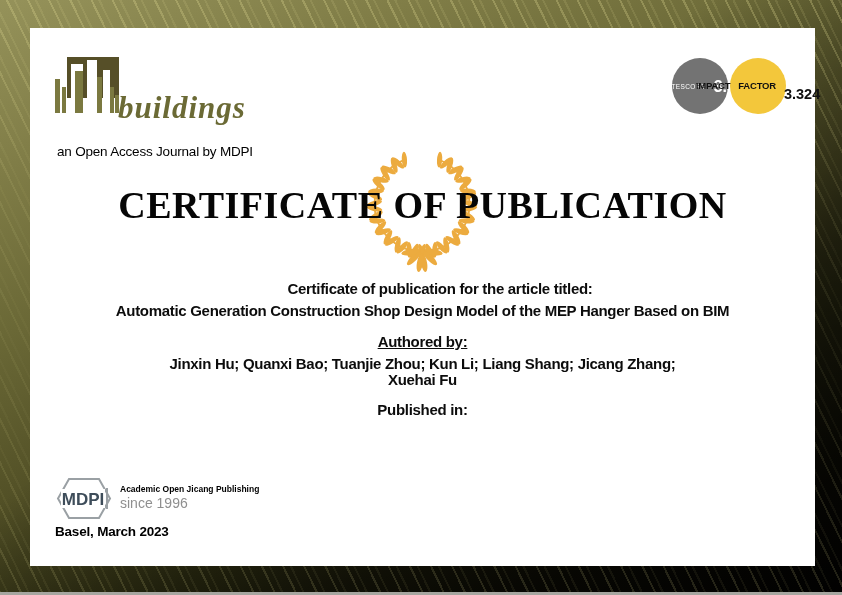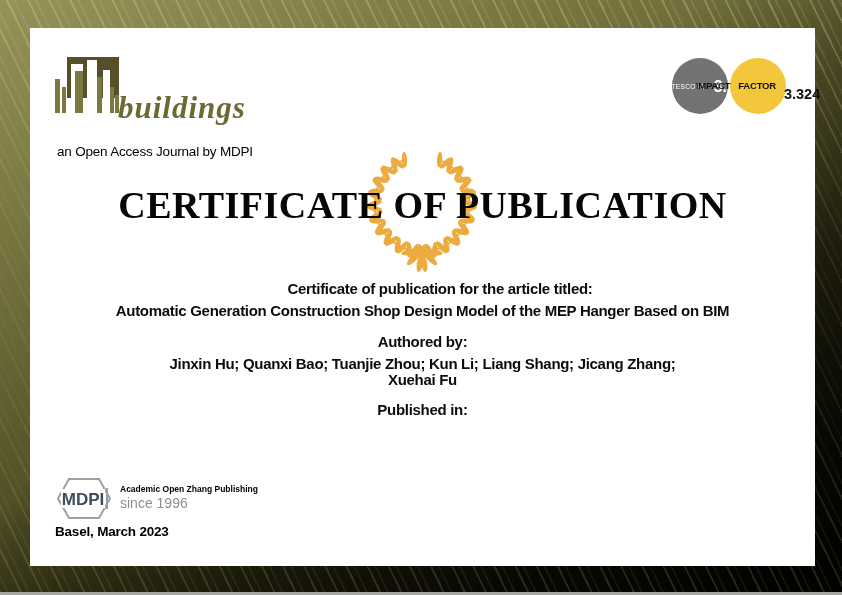--- a/index.html
+++ b/index.html
@@ -45,21 +45,21 @@
   .cert-title{
     position:absolute;left:0;right:0;top:155px;z-index:2;text-align:center;
     font-family:"Liberation Serif",serif;font-weight:700;font-size:38px;
     color:#060606;letter-spacing:.5px;
   }
 
   
   .line{position:absolute;left:0;right:0;text-align:center;color:#0c0c0c;font-size:15px;font-weight:600;letter-spacing:-0.3px;z-index:2;}
   .line-intro{top:252px;padding-left:35px;}
   .line-article{top:274px;}
-  .line-authored{top:305px;}
+  .line-authored{top:305px;text-decoration:underline;}
   .line-authors{top:328px;line-height:16px;}
   .line-published{top:373px;}
   .line-journal{top:396px;}
   .journal-italic{font-style:italic;}
   .journal-year{font-weight:700;margin-left:4px;}
 
   
   .mdpi-logo{position:absolute;left:25px;top:448px;width:58px;height:45px;}
   .pub-desc{position:absolute;left:90px;top:456px;font-size:8.5px;font-weight:700;color:#000;}
   .pub-since{position:absolute;left:90px;top:467px;font-size:14px;color:#8f8f8f;}
@@ -154,18 +154,18 @@
       <div>Xuehai Fu</div>
     </div>
     <div class="line line-published">Published in:</div>
 
     <svg class="mdpi-logo" viewBox="0 0 58 45">
       <path d="M14 3 H44 L55 22.5 L44 42 H14 L3 22.5 Z" fill="none" stroke="#9aa0a4" stroke-width="2"></path>
       <rect x="6" y="13" width="44" height="19" fill="#ffffff"></rect>
       <line x1="52" y1="12" x2="52" y2="33" stroke="#9aa0a4" stroke-width="2"></line>
       <text x="28" y="29" text-anchor="middle" font-family="Liberation Sans, sans-serif" font-size="17" font-weight="bold" fill="#3e4d5a">MDPI</text>
     </svg>
-    <div class="pub-desc">Academic Open Zhang Publishing</div>
+    <div class="pub-desc">Academic Open Jicang Publishing</div>
     <div class="pub-since">since 1996</div>
     <div class="place-date">Basel, March 2023</div>
 
   </div>
 </div>
 
 </body></html>

